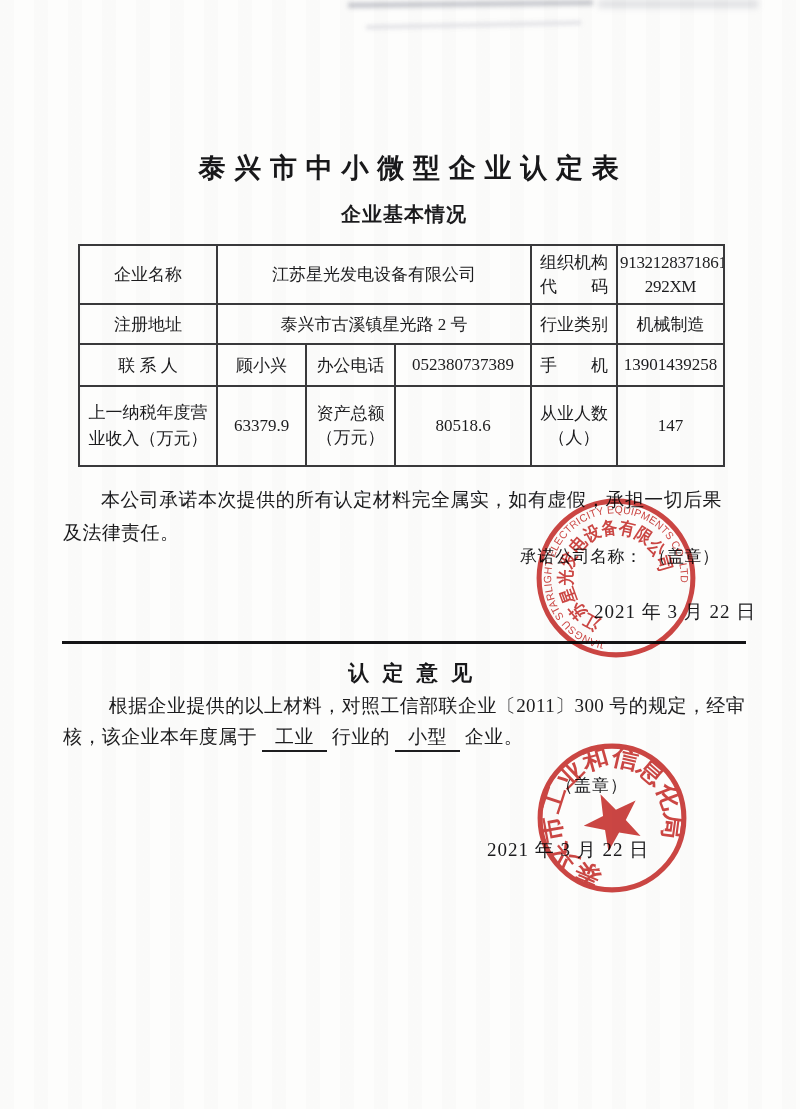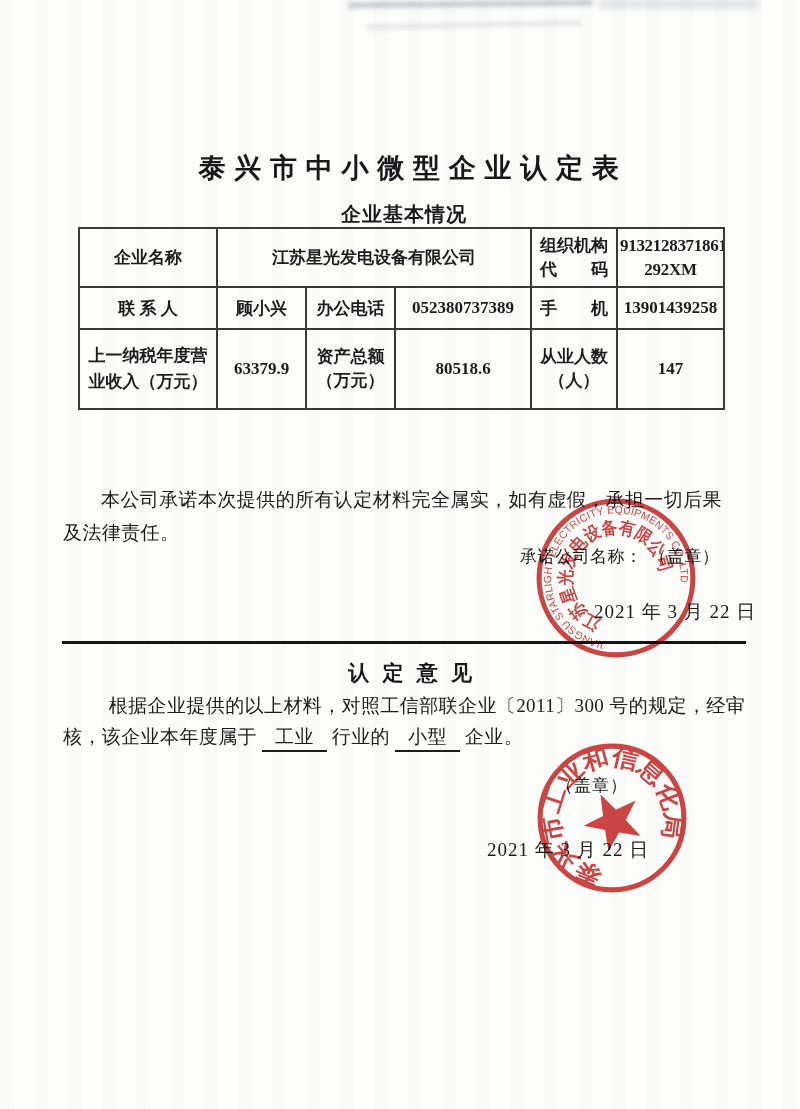--- a/index.html
+++ b/index.html
@@ -28,22 +28,22 @@
     font-size:27px;font-weight:bold;letter-spacing:1px;color:#18181a;
     transform:translateX(9px);white-space:nowrap;
   }
   .doc-subtitle{
     position:absolute;left:0;top:201px;width:800px;text-align:center;
     font-size:20px;font-weight:600;letter-spacing:1px;color:#1a1a1c;
     transform:translateX(4px);
   }
 
   table.info{
-    position:absolute;left:78px;top:227px;width:645px;
-    border-collapse:collapse;table-layout:fixed;font-weight:bold;
+    position:absolute;left:78px;top:244px;width:645px;
+    border-collapse:collapse;table-layout:fixed;
   }
   table.info td{
     border:2px solid #39393b;text-align:center;vertical-align:middle;
     font-size:17px;padding:0 2px;color:#1c1c1e;overflow:hidden;
   }
   .two-line span{display:block;line-height:24px;}
   .code{font-size:16px;letter-spacing:-.3px;white-space:nowrap;}
   .num{letter-spacing:0px;white-space:nowrap;}
   .wrapcell{line-height:26px;padding:0 5px;}
 
@@ -120,20 +120,26 @@
       <td colspan="3">江苏星光发电设备有限公司</td>
       <td class="two-line">
         <span>组织机构</span>
         <span>代　　码</span>
       </td>
       <td class="two-line code">
         <span>9132128371861</span>
         <span>292XM</span>
       </td>
     </tr>
+    <tr style="height:40px">
+      <td>注册地址</td>
+      <td colspan="3">泰兴市古溪镇星光路 2 号</td>
+      <td>行业类别</td>
+      <td>机械制造</td>
+    </tr>
     <tr style="height:42px">
       <td>联 系 人</td>
       <td>顾小兴</td>
       <td>办公电话</td>
       <td class="num">052380737389</td>
       <td>手　　机</td>
       <td class="num">13901439258</td>
     </tr>
     <tr style="height:80px">
       <td class="wrapcell">上一纳税年度营业收入（万元）</td>

